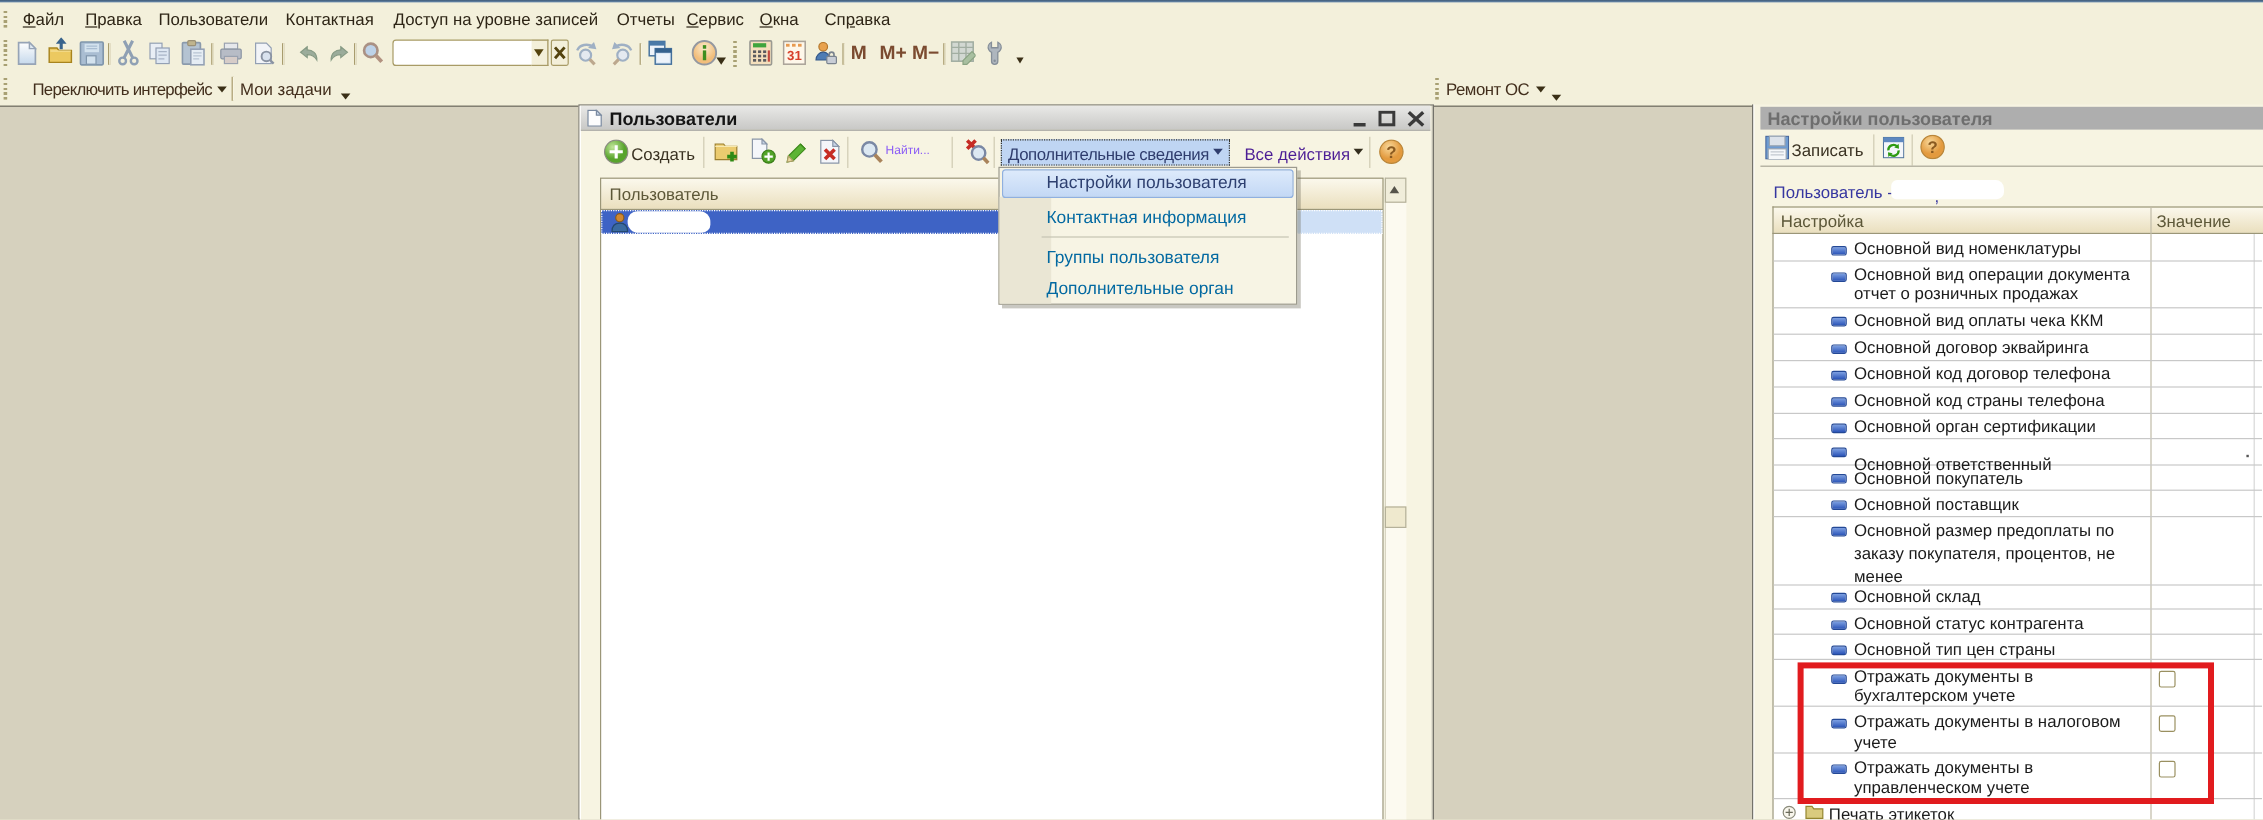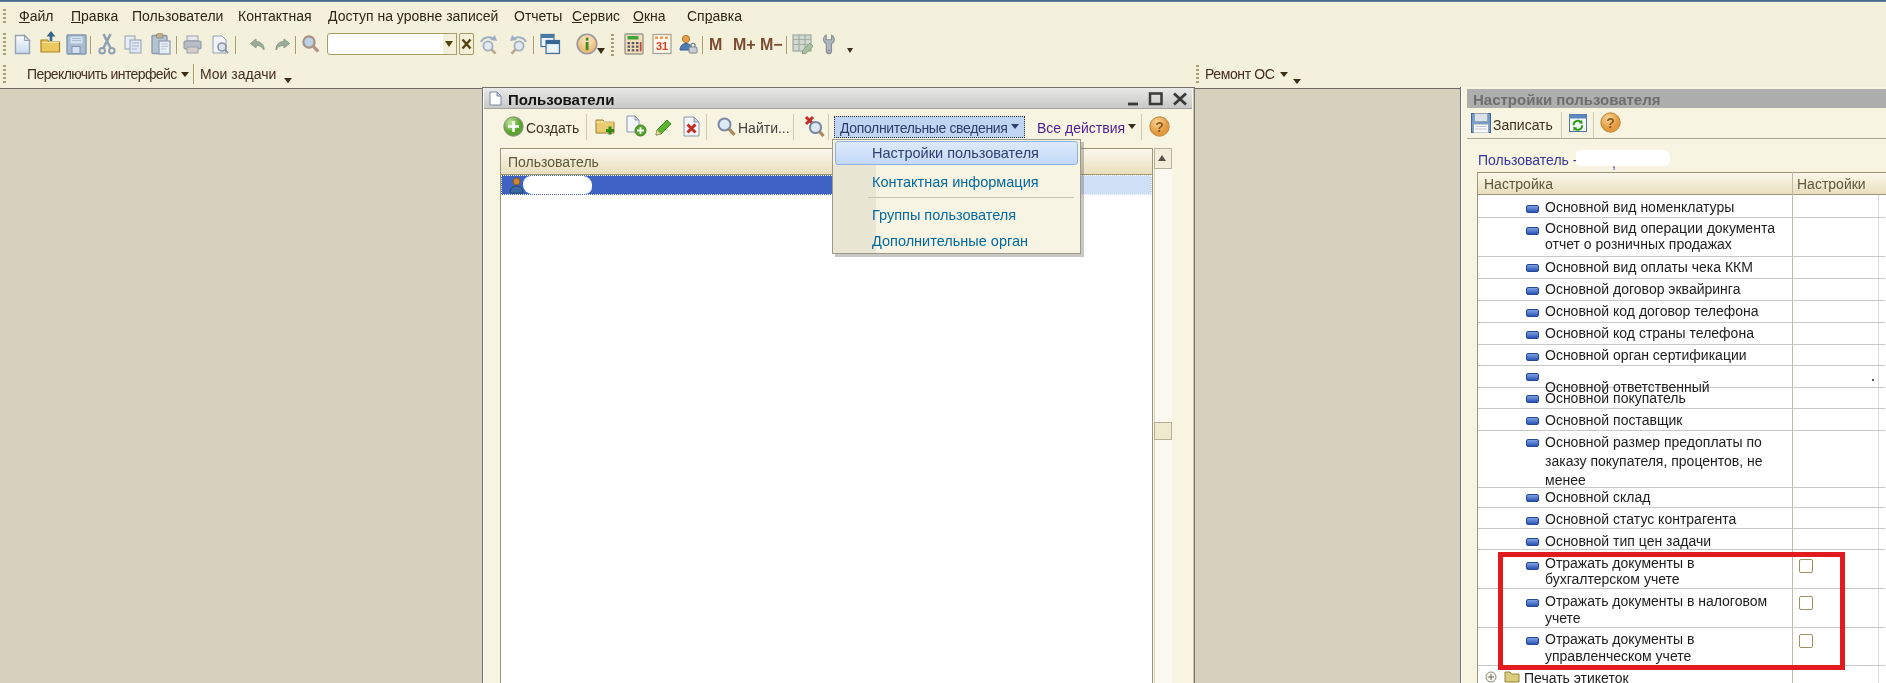--- a/index.html
+++ b/index.html
@@ -264,21 +264,21 @@
 <svg class="abs" style="left:682px;top:116px" width="19" height="21" viewBox="0 0 19 21">
  <path d="M2 1h10l5 5v14H2z" fill="#F4F6FA" stroke="#8A96A8"></path>
  <path d="M12 1v5h5z" fill="#C9D6E8" stroke="#8A96A8"></path>
  <path d="M5.5 8.5l8 8m0-8l-8 8" stroke="#C62C24" stroke-width="3"></path>
 </svg>
 <div class="wsep" style="left:706px"></div>
 <svg class="abs" style="left:716px;top:116px" width="21" height="21" viewBox="0 0 21 21">
  <circle cx="8.5" cy="8.5" r="6" fill="#DCE8F2" stroke="#7A88A4" stroke-width="2"></circle>
  <path d="M13 13l5.5 5.8" stroke="#A9835A" stroke-width="3.2"></path>
 </svg>
-<div class="abs" style="left:738px;top:120px;font-size:14px;color:#404040">Найти...</div>
+<div class="abs" style="left:738px;top:120px;font-size:10px;color:#8b5cf6">Найти...</div>
 <div class="wsep" style="left:793px"></div>
 <svg class="abs" style="left:803px;top:115px" width="22" height="22" viewBox="0 0 22 22">
  <path d="M3 2l7 7m0-7L3 9" stroke="#C62C24" stroke-width="3"></path>
  <circle cx="12.5" cy="12.5" r="5.6" fill="#DCE8F2" stroke="#7A88A4" stroke-width="2"></circle>
  <path d="M16.5 16.5l4 4.4" stroke="#A9835A" stroke-width="3"></path>
 </svg>
 <div class="wsep" style="left:828px"></div>
 
 <div class="abs" style="left:834px;top:116px;width:191px;height:22px;background:#BFD5F3;border:1px dotted #30302A;box-sizing:border-box"></div>
 <div class="abs" style="left:840px;top:120px;font-size:14px;letter-spacing:-0.35px;color:#2F3D6D">Дополнительные сведения</div>
@@ -349,21 +349,21 @@
  <circle cx="10.5" cy="10.5" r="9.7" fill="url(#gh)" stroke="#B9863A"></circle>
  <text x="10.5" y="15.5" font-size="14" font-weight="bold" fill="#8A5A20" text-anchor="middle" font-family="Liberation Sans">?</text>
 </svg>
 <div class="abs" style="left:1467px;top:138px;width:419px;height:1px;background:#A9A696"></div>
 <div class="abs" style="left:1478px;top:152px;font-size:14px;color:#3636A0">Пользователь -</div>
 <div class="abs" style="left:1576px;top:150px;width:94px;height:16px;background:#FFFFFF;border-radius:5px 7px 6px 4px"></div>
 <div class="abs" style="left:1612px;top:155px;font-size:14px;color:#3636A0">,</div>
 
 <div class="abs" style="left:1477px;top:172px;width:409px;height:23px;background:linear-gradient(#FBF8EC,#EADFBE);border:1px solid #9B9678;border-right:none;box-sizing:border-box"></div>
 <div class="abs" style="left:1484px;top:176px;font-size:14px;color:#5C5738">Настройка</div>
-<div class="abs" style="left:1797px;top:176px;font-size:14px;color:#5C5738">Настройки</div>
+<div class="abs" style="left:1797px;top:176px;font-size:14px;color:#5C5738">Значение</div>
 <div class="abs" style="left:1477px;top:195px;width:409px;height:488px;background:#FFFFFF;border-left:1px solid #9B9678;box-sizing:border-box"></div>
 <div class="abs" style="left:1792px;top:172px;width:1px;height:511px;background:#C0BCA8"></div>
 <div class="abs" style="left:1878px;top:195px;width:1px;height:488px;background:#D8D8D8"></div>
 <div class="rowline" style="top:217px"></div>
 <div class="rowline" style="top:256px"></div>
 <div class="rowline" style="top:278px"></div>
 <div class="rowline" style="top:300px"></div>
 <div class="rowline" style="top:322px"></div>
 <div class="rowline" style="top:344px"></div>
 <div class="rowline" style="top:365px"></div>
@@ -397,21 +397,21 @@
 <div class="rtxt" style="top:390px">Основной покупатель</div>
 <div class="dash" style="top:417px"></div>
 <div class="rtxt" style="top:412px">Основной поставщик</div>
 <div class="dash" style="top:439px"></div>
 <div class="rtxt" style="top:433px;line-height:19px">Основной размер предоплаты по<br>заказу покупателя, процентов, не<br>менее</div>
 <div class="dash" style="top:494px"></div>
 <div class="rtxt" style="top:489px">Основной склад</div>
 <div class="dash" style="top:517px"></div>
 <div class="rtxt" style="top:511px">Основной статус контрагента</div>
 <div class="dash" style="top:538px"></div>
-<div class="rtxt" style="top:533px">Основной тип цен задачи</div>
+<div class="rtxt" style="top:533px">Основной тип цен страны</div>
 <div class="dash" style="top:562px"></div>
 <div class="rtxt" style="top:556px;line-height:15.5px">Отражать документы в<br>бухгалтерском учете</div>
 <div class="dash" style="top:599px"></div>
 <div class="rtxt" style="top:593px;line-height:16.5px">Отражать документы в налоговом<br>учете</div>
 <div class="dash" style="top:637px"></div>
 <div class="rtxt" style="top:631px;line-height:16.5px">Отражать документы в<br>управленческом учете</div>
 <div class="cb" style="top:559px"></div>
 <div class="cb" style="top:596px"></div>
 <div class="cb" style="top:634px"></div>
 <div class="abs" style="left:1872px;top:379px;width:2px;height:2px;background:#555"></div>

